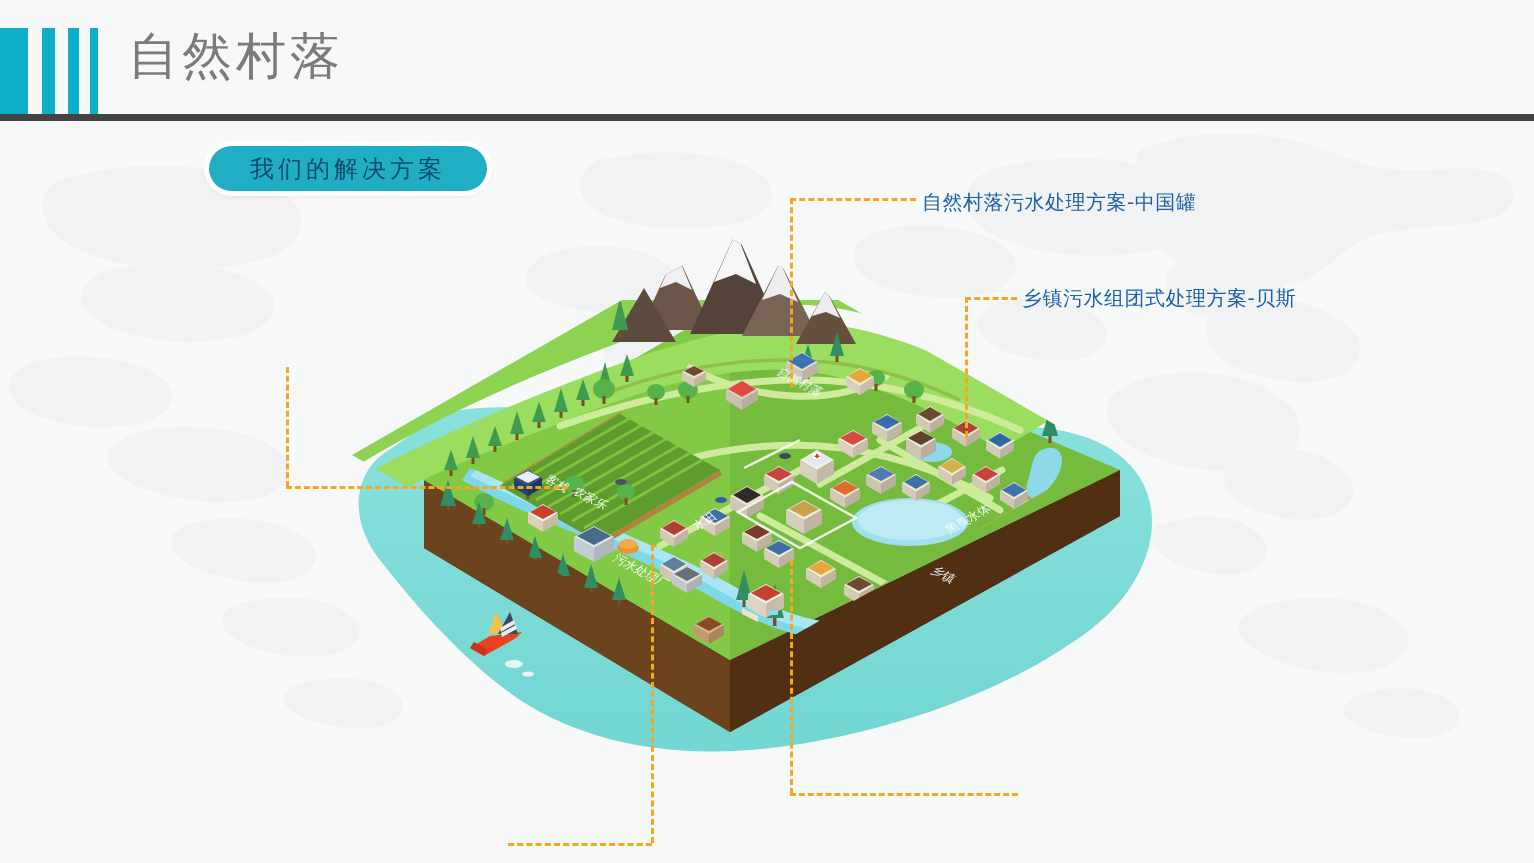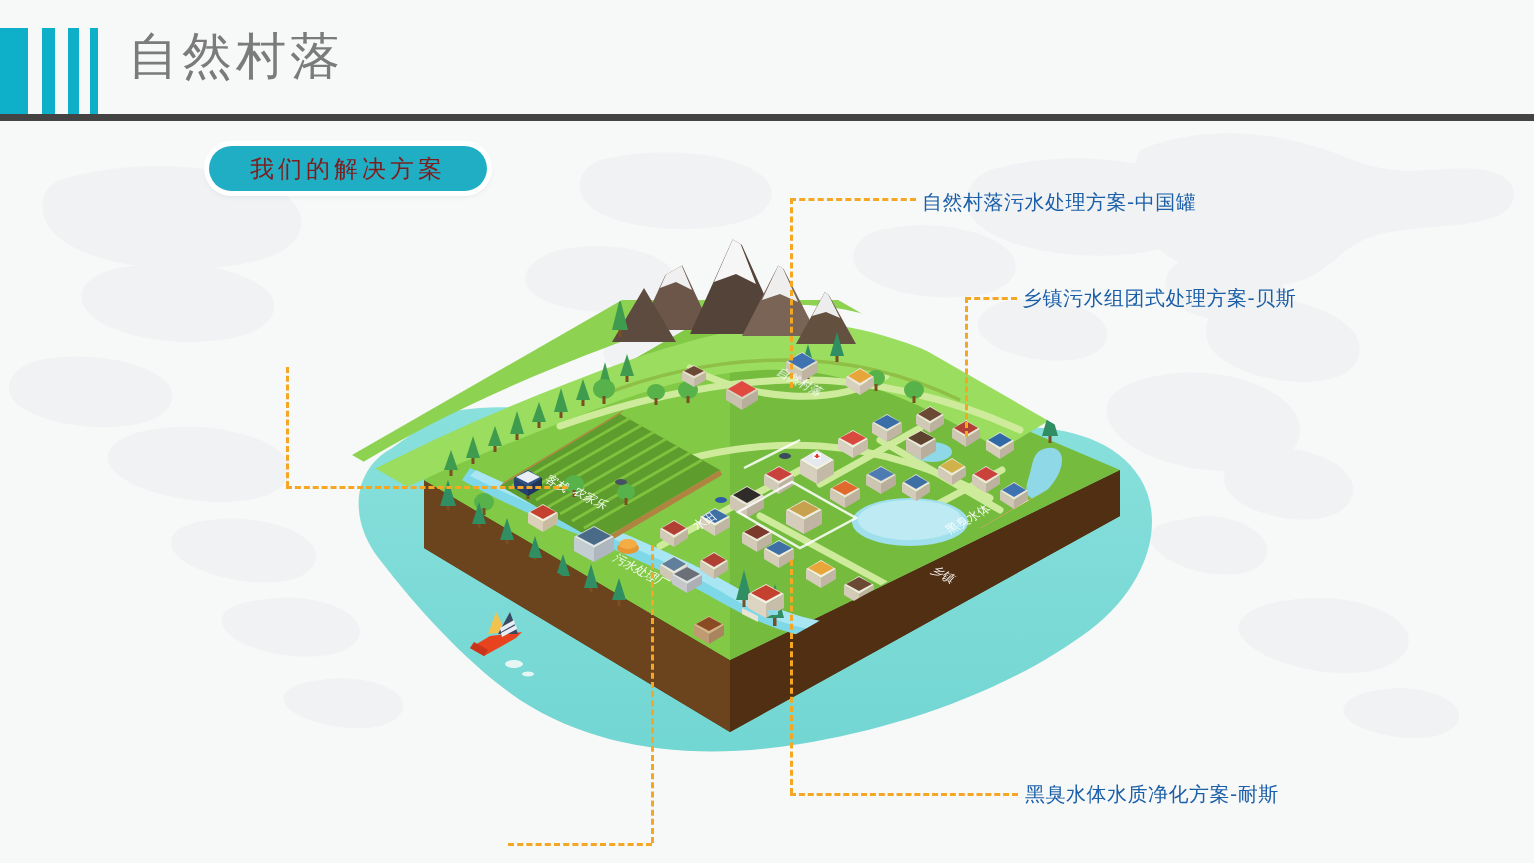--- a/index.html
+++ b/index.html
@@ -22,21 +22,21 @@
     font-size:50px;color:#7b7b7b;letter-spacing:4px;line-height:1.2;
     font-family:"DejaVu Sans","Liberation Sans",sans-serif;font-weight:400;
   }
 
   
   .pill{
     position:absolute;left:209px;top:146px;width:278px;height:45px;
     border-radius:26px;background:#20aec5;
     box-shadow:0 0 0 5px #ffffff, 0 3px 7px rgba(120,130,135,.30);
     display:flex;align-items:center;justify-content:center;
-    color:#7f1d1d;font-size:24px;letter-spacing:4px;
+    color:#0c4a6e;font-size:24px;letter-spacing:4px;
     font-family:"DejaVu Sans","Liberation Sans",sans-serif;
   }
 
   
   .lbl{
     position:absolute;white-space:nowrap;color:#1b5fa8;font-size:20px;letter-spacing:.5px;
     font-family:"DejaVu Sans","Liberation Sans",sans-serif;
   }
   .lbl.l1{left:922px;top:189px;}
   .lbl.l2{left:1022px;top:285px;}
@@ -643,15 +643,14 @@
   <div class="dash-h" style="left:286px;top:486px;width:282px;"></div>
 
   <div class="dash-v" style="left:790px;top:560px;height:234px;"></div>
   <div class="dash-h" style="left:790px;top:793px;width:228px;"></div>
 
   <div class="dash-v" style="left:651px;top:545px;height:298px;"></div>
   <div class="dash-h" style="left:508px;top:843px;width:144px;"></div>
 
   <div class="lbl l2">乡镇污水组团式处理方案-贝斯</div>
   <div class="lbl l1">自然村落污水处理方案-中国罐</div>
-  <div class="lbl l4">黑臭水体水质净化方案-耐斯</div>
 
 </div>
 
 </body></html>

